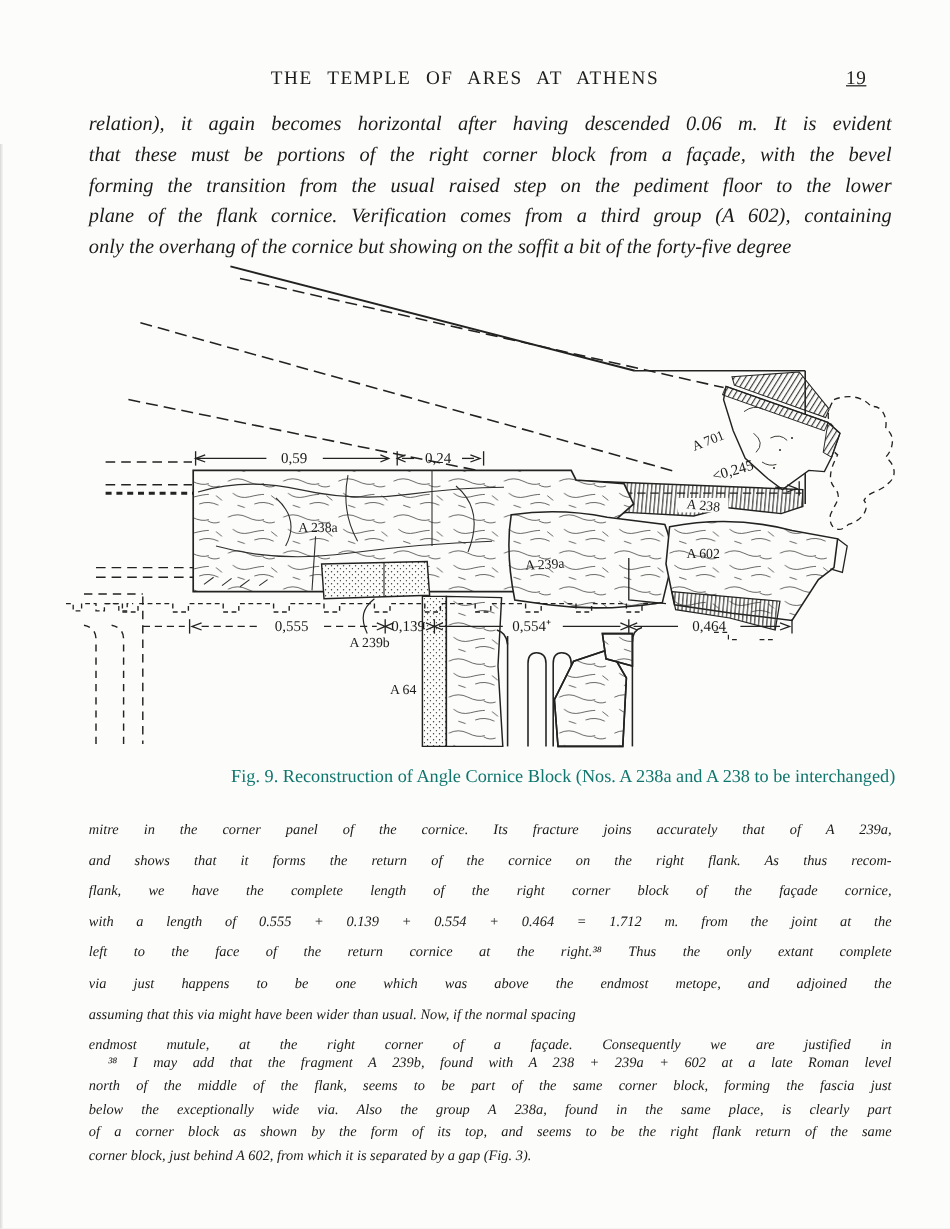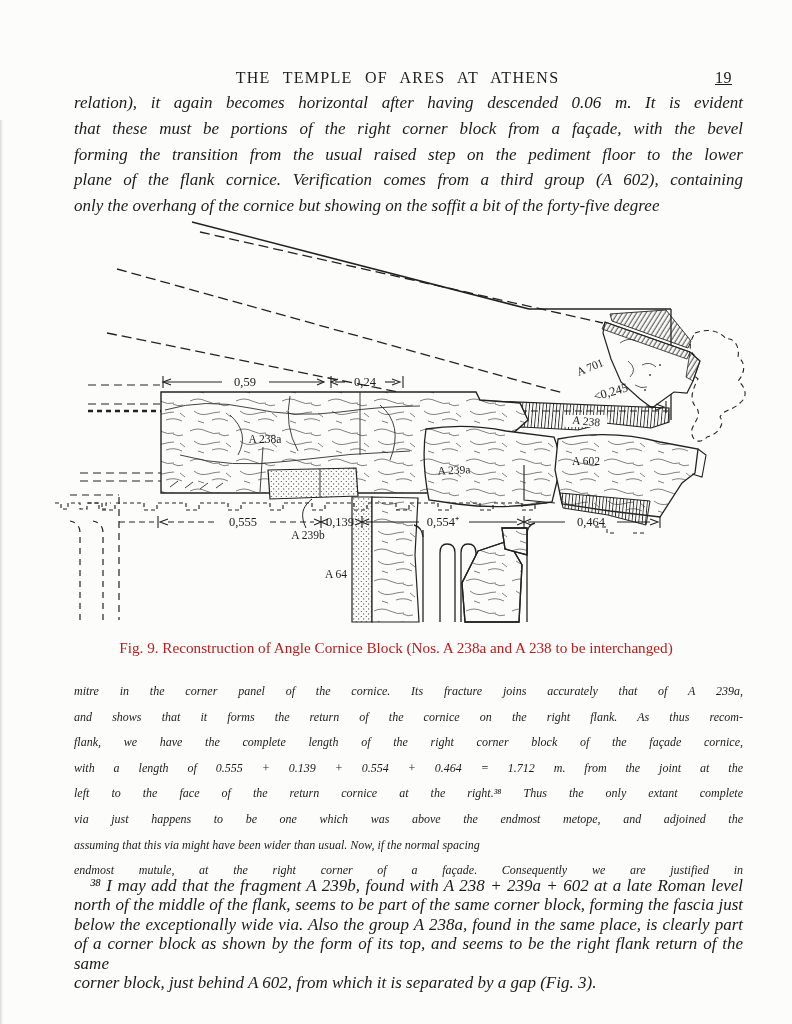--- a/index.html
+++ b/index.html
@@ -11,40 +11,40 @@
     color:#1b1b19;
     font-family:"Liberation Serif", serif;
     overflow:hidden;
   }
   .page::before{
     content:'';position:absolute;left:0;top:120px;bottom:0;width:3px;
     background:linear-gradient(90deg, rgba(0,0,0,.14), rgba(0,0,0,0));
     pointer-events:none;
   }
   .running-head{
-    position:absolute;top:57px;left:63px;width:669px;height:20px;margin-top:12px;
+    position:absolute;top:57px;left:53px;width:669px;height:20px;
   }
   .rh-title{
     display:block;text-align:center;
     font-size:16px;letter-spacing:1.3px;word-spacing:7px;
     color:#1d1d1b;
   }
   .rh-page{
     position:absolute;right:0;top:0;font-size:16px;letter-spacing:.5px;text-decoration:underline;
   }
   .para{position:absolute;left:74px;width:669px;font-style:italic;}
   .p1{top:90px;font-size:17px;line-height:25.8px;}
   .p2{top:679px;font-size:12px;line-height:25.6px;}
-  .footnote{top:876px;font-size:17px;line-height:19.4px;}
+  .footnote{top:876px;font-size:12px;line-height:19.4px;}
   .footnote .jline:first-child{text-indent:16px;}
   .jline{white-space:normal;}
   .just{text-align:justify;text-align-last:justify;}
   .caption{
     position:absolute;top:639px;left:46px;width:700px;
-    text-align:center;font-size:15.2px;color:#b91c1c;
+    text-align:right;font-size:15.2px;color:#0f766e;
   }
   svg.figure{position:absolute;left:50px;top:215px;}
   svg text{font-family:"Liberation Serif", serif;fill:#1b1b19;}
   svg .dim{font-size:12.5px;}
   svg .lbl{font-size:11.5px;}
 </style>
 </head>
 <body>
 
 <div class="page">

